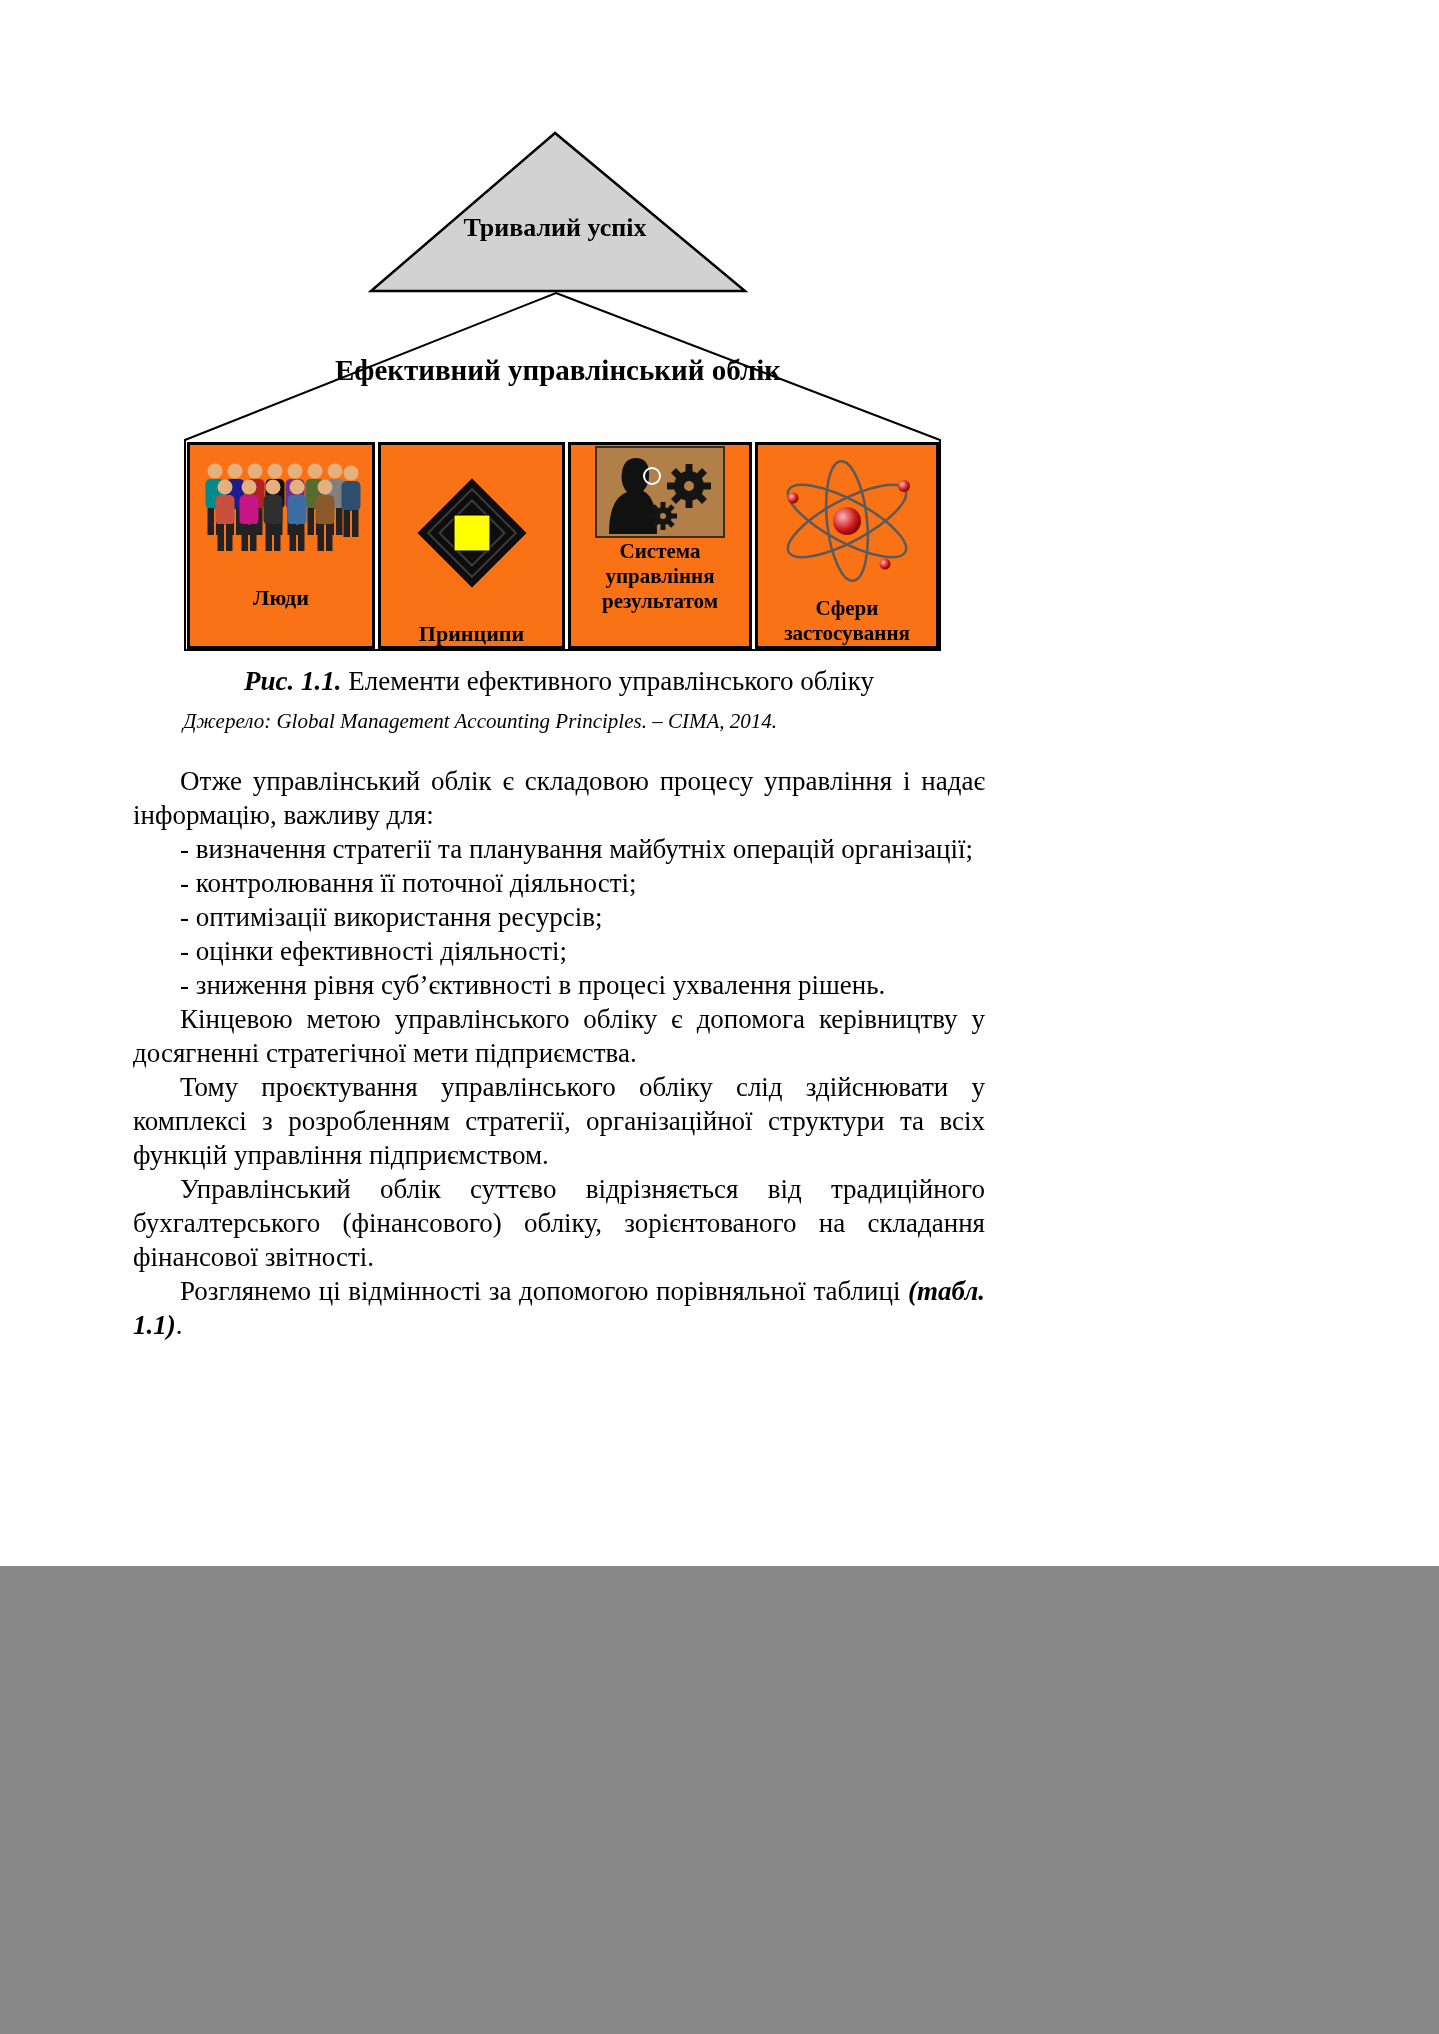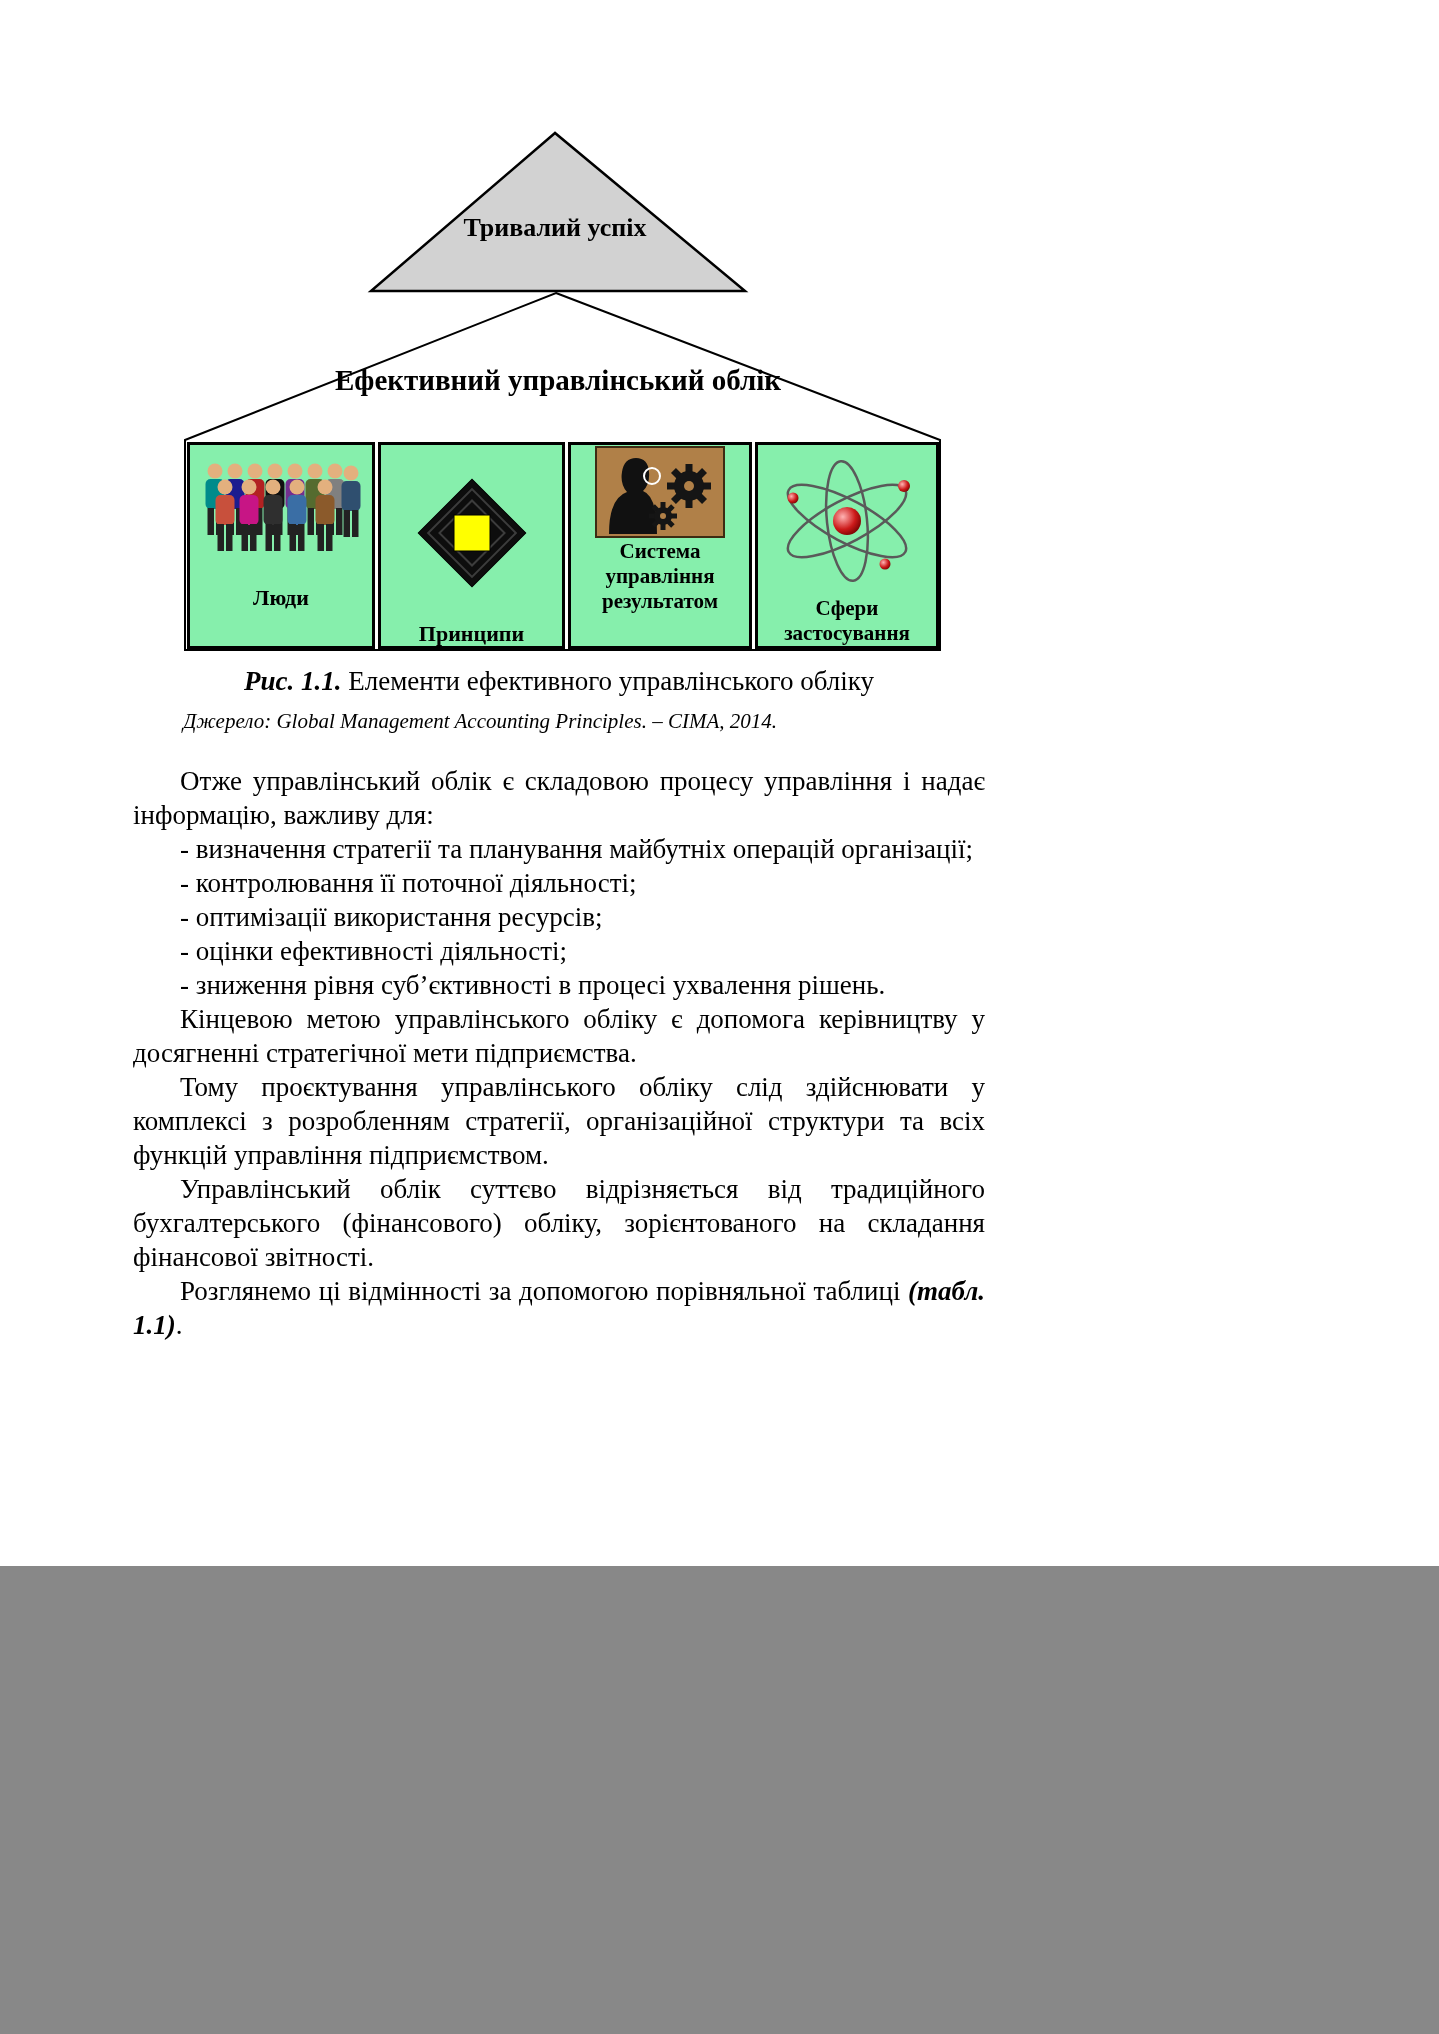--- a/index.html
+++ b/index.html
@@ -16,27 +16,27 @@
 
   
   .diagram { position: absolute; left: 0; top: 0; width: 1439px; height: 690px; }
   .house-svg { position: absolute; left: 180px; top: 130px; }
 
   .roof-label {
     position: absolute; top: 213px; left: 405px; width: 300px;
     text-align: center; font-weight: bold; font-size: 26px;
   }
   .house-label {
-    position: absolute; top: 364px; left: 233px; width: 650px;
+    position: absolute; top: 354px; left: 233px; width: 650px;
     text-align: center; font-weight: bold; font-size: 29px;
   }
 
   .element-box {
     position: absolute; top: 442px; height: 207px;
-    background: #86efac; border: 3px solid #000;
+    background: #f97316; border: 3px solid #000;
     display: flex; flex-direction: column; align-items: center;
   }
   .box1 { left: 187px; width: 188px; }
   .box2 { left: 378px; width: 187px; }
   .box3 { left: 568px; width: 184px; }
   .box4 { left: 755px; width: 184px; }
 
   .box-icon {
     flex: 1 1 auto; width: 100%;
     display: flex; align-items: center; justify-content: center;

